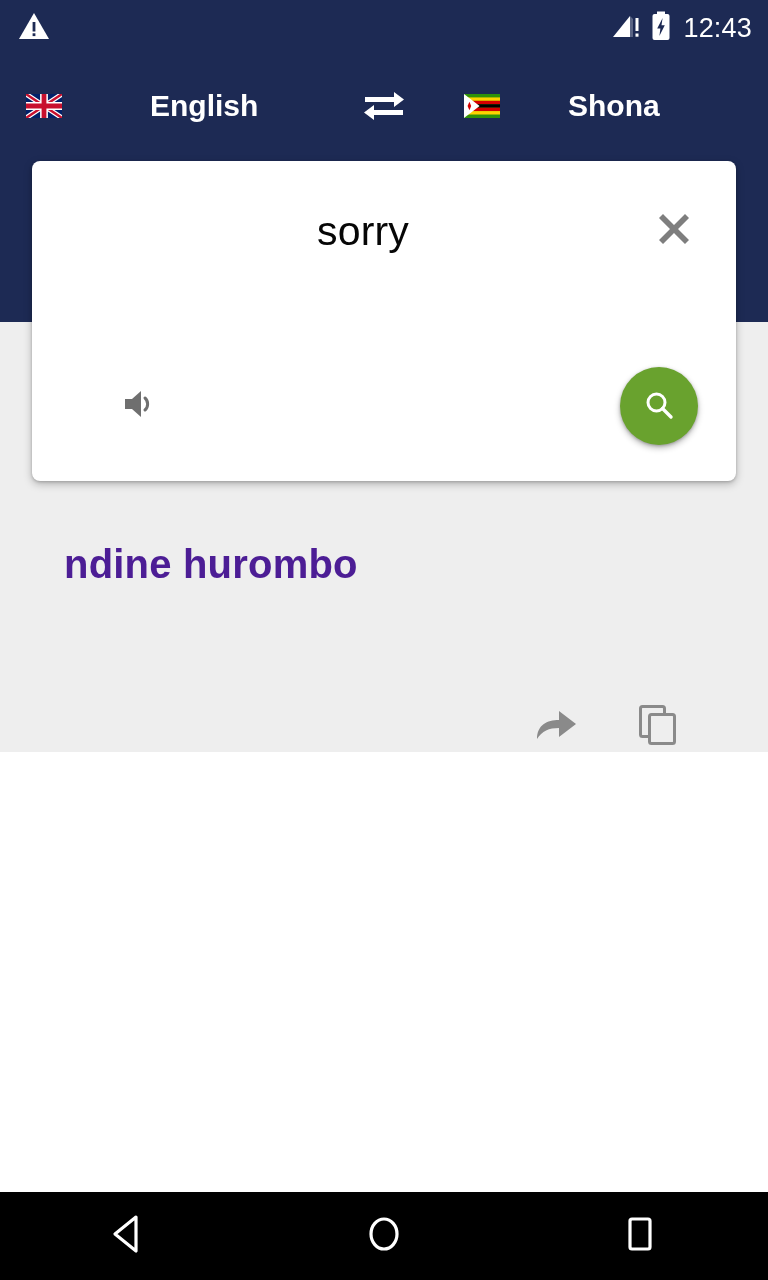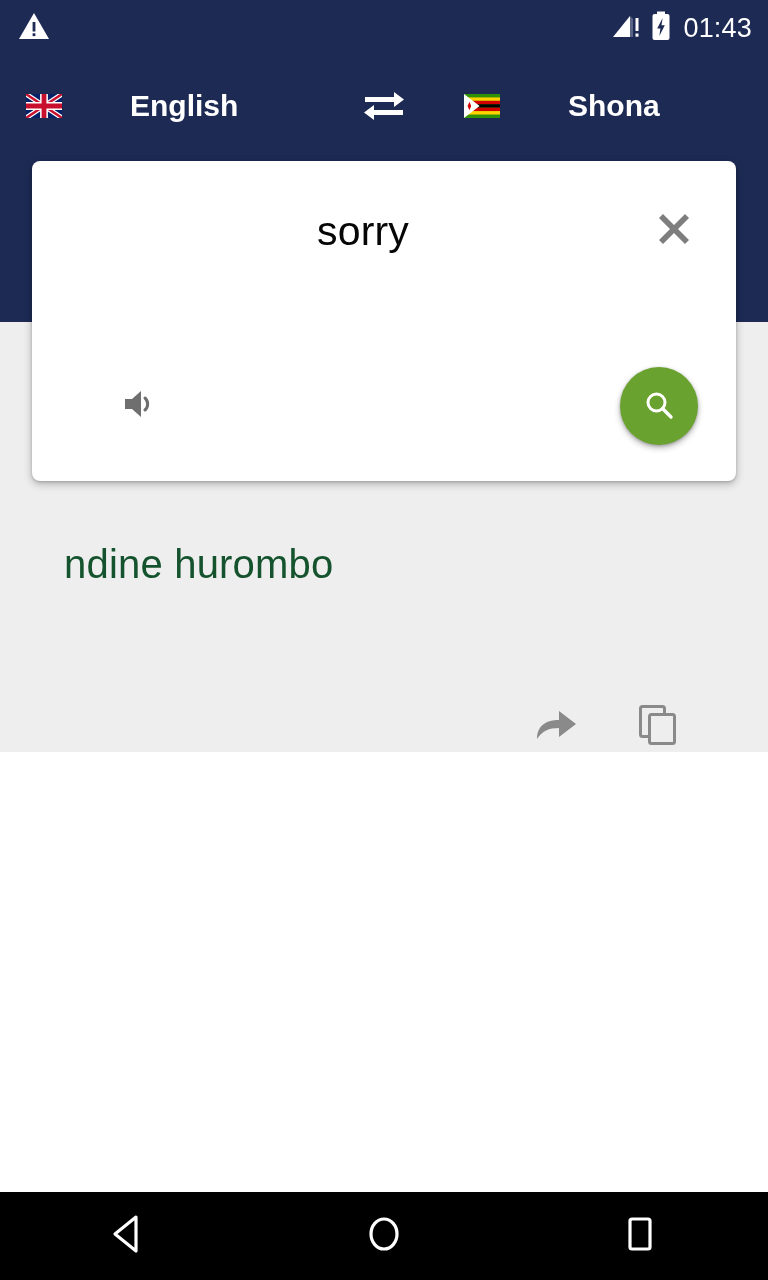--- a/index.html
+++ b/index.html
@@ -49,21 +49,21 @@
     height: 100px;
     background: #1d2a54;
     display: flex;
     align-items: center;
   }
   .lang-block {
     display: flex;
     align-items: center;
     height: 100%;
   }
-  .lang-source { width: 330px; padding-left: 26px; }
+  .lang-source { width: 330px; padding-left: 26px; gap: 20px; }
   .lang-target { width: 330px; padding-left: 26px; }
   .swap-wrap {
     width: 108px;
     display: flex;
     align-items: center;
     justify-content: center;
     height: 100%;
   }
   .lang-label {
     color: #ffffff;
@@ -163,22 +163,22 @@
     top: 322px; left: 0;
     width: 768px;
     height: 430px;
     background: #eeeeee;
   }
   .result-text {
     position: absolute;
     top: 222px;
     left: 64px;
     font-size: 40px;
-    color: #14532d;
-    font-weight: 400;
+    color: #4c1d95;
+    font-weight: 700;
     line-height: 1;
     letter-spacing: 0.2px;
   }
   .result-actions {
     position: absolute;
     top: 370px;
     right: 0;
     width: 100%;
     height: 70px;
     display: flex;
@@ -240,21 +240,21 @@
           <rect x="24.5" y="21.5" width="3" height="3.2" fill="#ffffff"></rect>
         </svg>
       </span>
       <span>
         <svg width="22" height="30" viewBox="0 0 22 30">
           <rect x="7" y="0.5" width="8" height="3" fill="#ffffff"></rect>
           <rect x="2.5" y="3" width="17" height="26" rx="2" fill="#ffffff"></rect>
           <path d="M12.6 7 L7.2 17.4 L10.4 17.4 L9.4 25 L14.8 14.2 L11.5 14.2 Z" fill="#1d2a54"></path>
         </svg>
       </span>
-      <span class="status-clock">01:43</span>
+      <span class="status-clock">12:43</span>
     </div>
   </div>
 
   <div class="navy-band"></div>
 
   <div class="lang-bar">
 
     <div class="lang-block lang-source">
       <span class="flag">
         <svg class="flag" viewBox="0 0 60 40">

